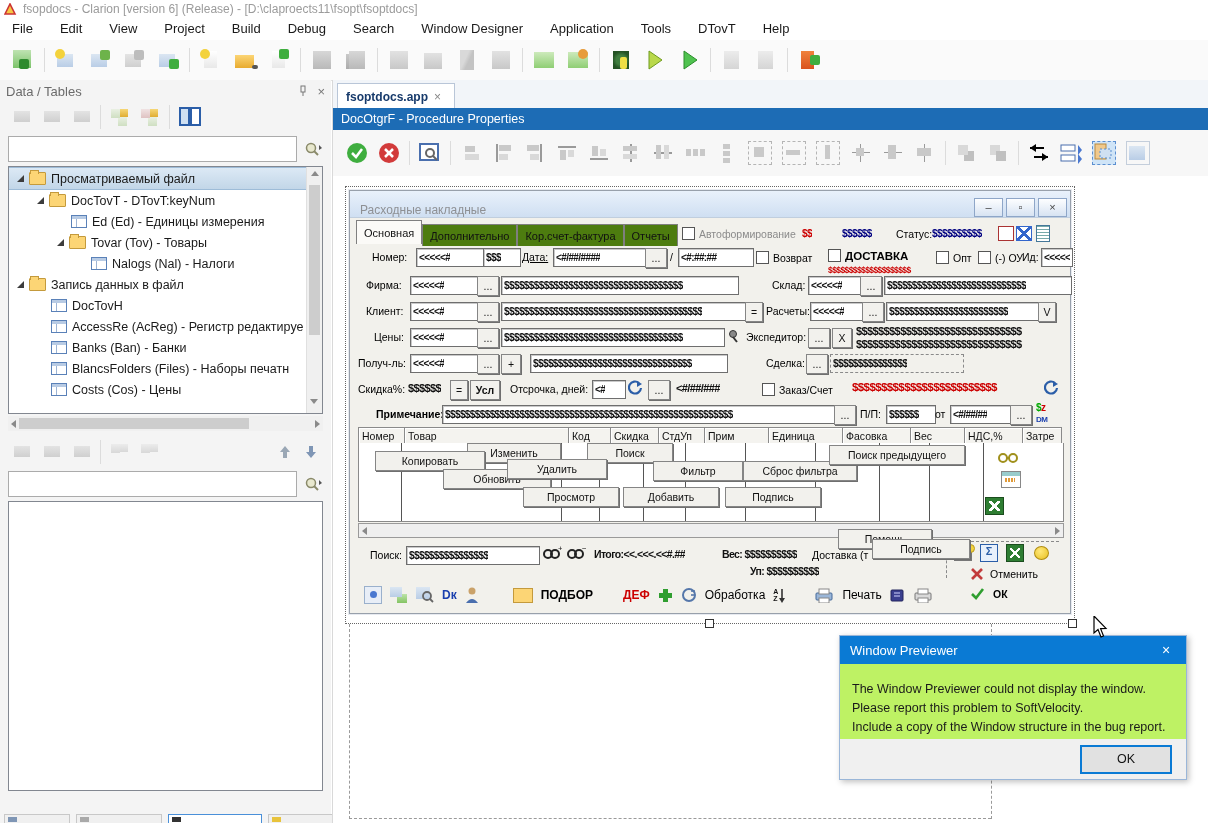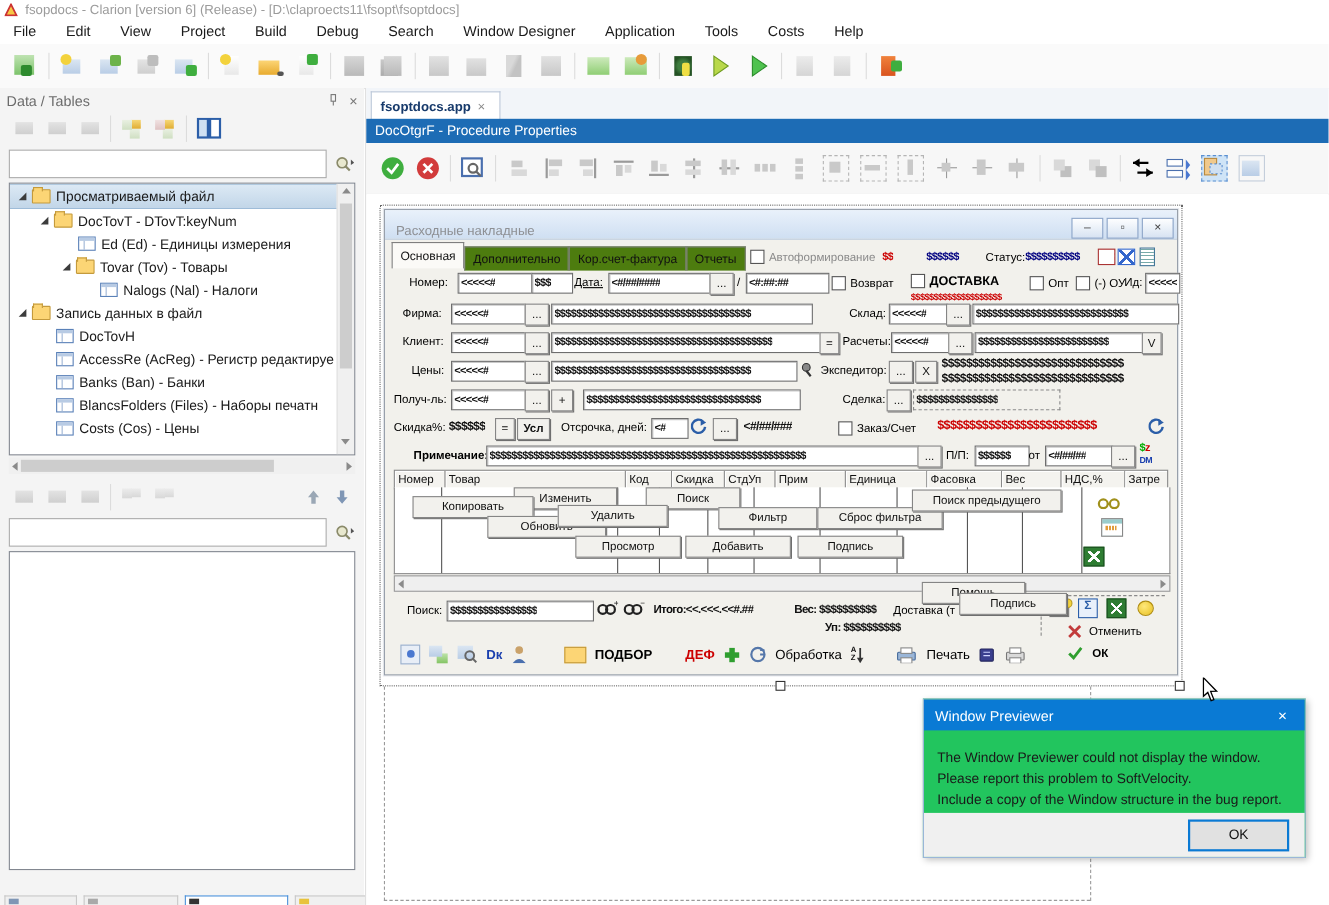--- a/index.html
+++ b/index.html
@@ -65,21 +65,21 @@
   .abs{position:absolute;}
   .gridhead{display:flex;height:16px;border:1px solid #8a8a8a;background:#f4f3ef;}
   .gc{border-right:1px solid #8a8a8a;display:flex;align-items:center;padding-left:3px;font-size:10.5px;overflow:hidden;white-space:nowrap;box-shadow:inset 1px 1px 0 #fff;}
   .gridbody{position:absolute;background:#fff;border:1px solid #8a8a8a;border-top:none;}
   .gline{position:absolute;top:0;bottom:0;width:1px;background:#555;}
   .fsb{position:absolute;height:13px;background:#efefef;border:1px solid #9a9a9a;display:flex;align-items:center;justify-content:space-between;}
   .dash{border:1px dashed #8a8a8a;}
   .ftb{position:absolute;display:flex;align-items:center;gap:8px;}
   svg{display:block}
   
-  .dlg{position:absolute;left:506px;top:459px;width:346px;height:143px;background:#22c55e;border:1px solid #9ab6d8;box-shadow:2px 2px 6px rgba(0,0,0,.25);}
+  .dlg{position:absolute;left:506px;top:459px;width:346px;height:143px;background:#bef264;border:1px solid #9ab6d8;box-shadow:2px 2px 6px rgba(0,0,0,.25);}
   .dlg-title{height:28px;background:#0a7ad4;color:#fff;display:flex;align-items:center;padding-left:10px;font-size:13px;}
   .dlg-x{margin-left:auto;width:40px;height:28px;display:flex;align-items:center;justify-content:center;color:#fff;font-size:14px;}
   .dlg-body{padding:16px 12px 0 12px;font-size:12.5px;color:#1a1a1a;line-height:1.5;}
   .dlg-foot{position:absolute;left:0;right:0;bottom:0;height:40px;background:#f0f0f0;display:flex;align-items:center;justify-content:flex-end;padding-right:14px;}
   .okbtn{width:88px;height:25px;background:#e1e1e1;border:2px solid #0a7ad4;display:flex;align-items:center;justify-content:center;font-size:12.5px;}
   .guide-v{position:absolute;width:0;border-left:1px dashed #9a9a9a;}
   .guide-h{position:absolute;height:0;border-top:1px dashed #9a9a9a;}
 </style>
 </head>
 <body>
@@ -97,21 +97,21 @@
     <span>File</span>
     <span>Edit</span>
     <span>View</span>
     <span>Project</span>
     <span>Build</span>
     <span>Debug</span>
     <span>Search</span>
     <span>Window Designer</span>
     <span>Application</span>
     <span>Tools</span>
-    <span>Costs</span>
+    <span>DTovT</span>
     <span>Help</span>
   </div>
 
   <div class="maintb">
     <div class="tbi" style="background:linear-gradient(#bfe3b2,#7cc36a) 3px 3px/18px 18px no-repeat;border:0;">
         <span class="badge" style="left:9px;top:12px;background:#2e8b2e;"></span>
       </div>
     <div class="tbsep"></div>
     <div class="tbi" style="background:linear-gradient(#dbe6f2,#b9cde6) 4px 7px/16px 13px no-repeat;">
         <span class="badge" style="left:2px;top:2px;background:#f3d23c;border-radius:50%;"></span>

